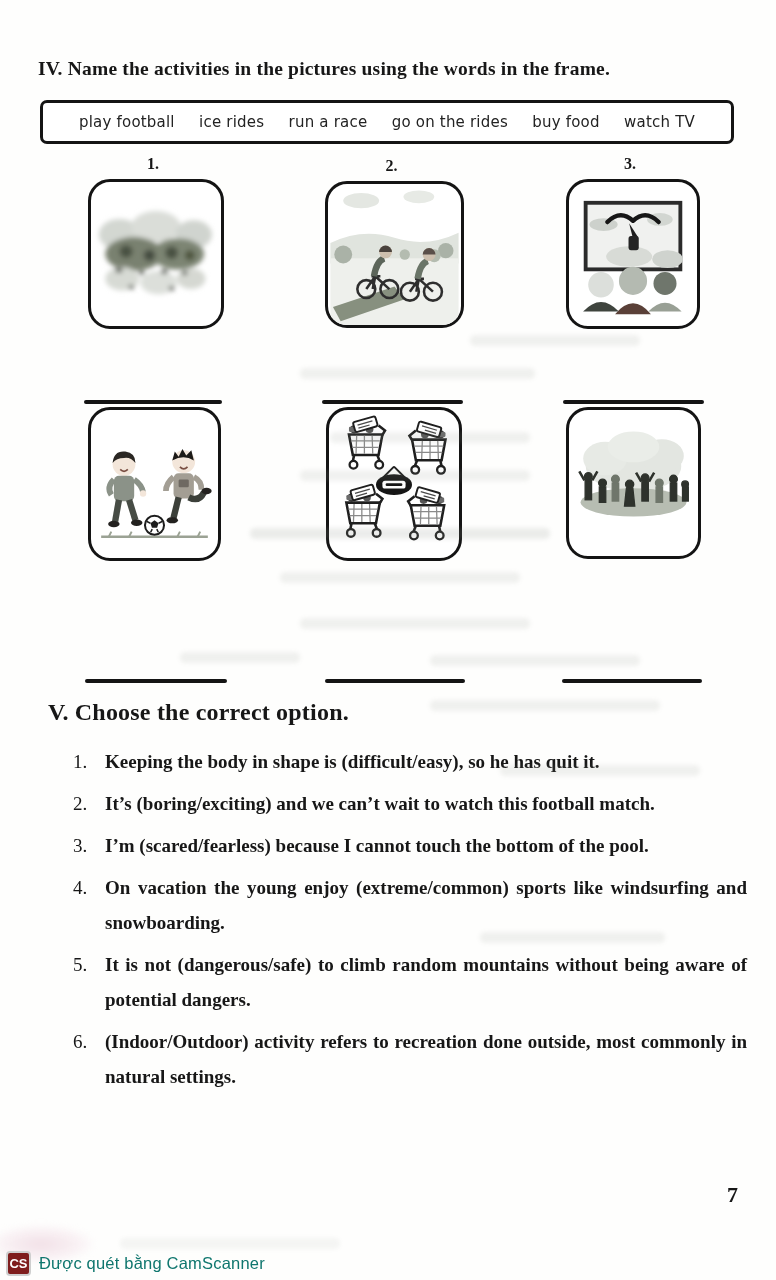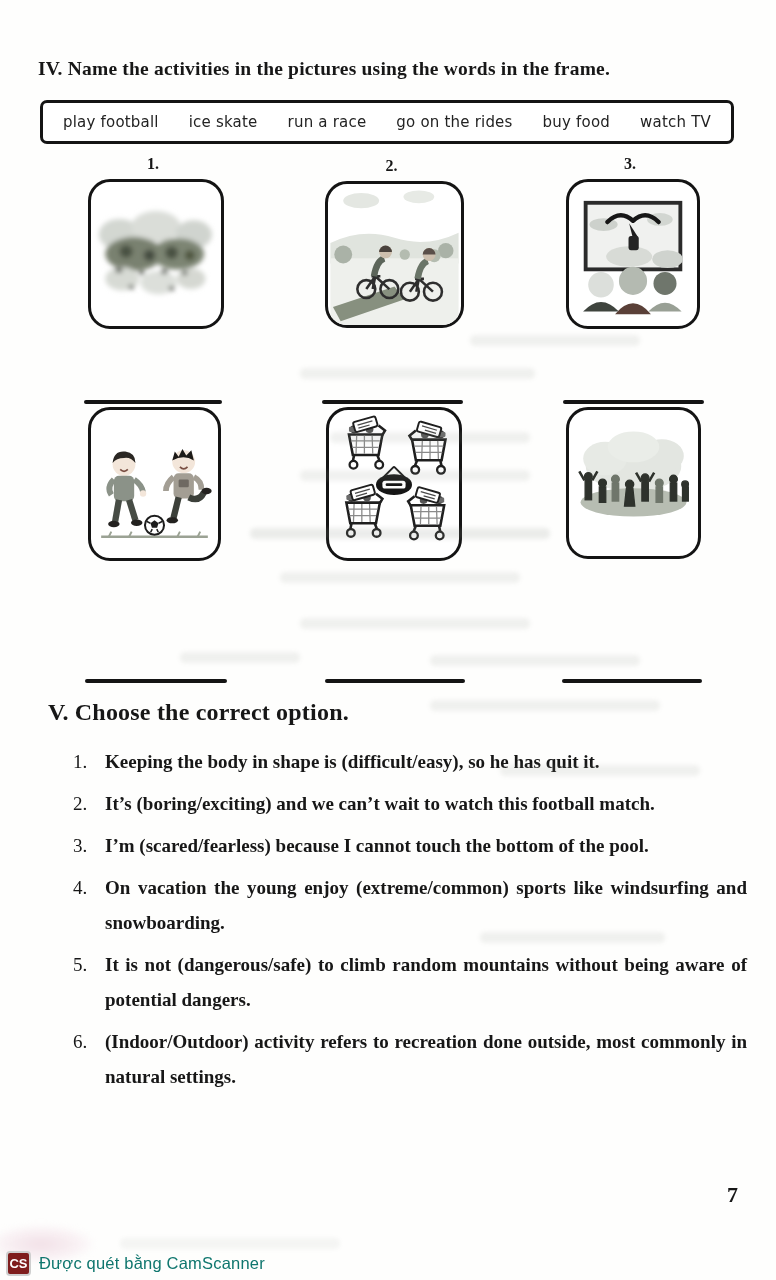--- a/index.html
+++ b/index.html
@@ -15,21 +15,21 @@
   }
   .h-v{
     position:absolute;left:40px;top:691px;margin:8px;
     font-size:24px;font-weight:bold;letter-spacing:.2px;
   }
   
   .word-frame{
     position:absolute;left:40px;top:100px;width:694px;height:44px;
     border:3px solid #141414;border-radius:7px;background:#fff;
     display:flex;align-items:center;justify-content:space-between;
-    padding:0 20px;box-sizing:border-box;
+    padding:0 36px;box-sizing:border-box;
     font-family:"DejaVu Sans", sans-serif;font-size:15px;color:#232323;
     letter-spacing:.2px;
   }
   
   .pic-num{
     position:absolute;text-align:center;
     font-size:16px;font-weight:bold;
   }
   .pic-box{
     position:absolute;background:#fff;border:3px solid #141414;
@@ -74,21 +74,21 @@
 </style>
 </head>
 <body>
 
 <div class="page">
 
   <h1 class="h-iv">IV. Name the activities in the pictures using the words in the frame.</h1>
 
   <div class="word-frame">
     <span>play football</span>
-    <span>ice skate</span>
+    <span>ice rides</span>
     <span>run a race</span>
     <span>go on the rides</span>
     <span>buy food</span>
     <span>watch TV</span>
   </div>
 
   <div class="pic-num" style="left:88px;top:155px;width:130px;">1.</div>
   <div class="pic-num" style="left:325px;top:157px;width:133px;">2.</div>
   <div class="pic-num" style="left:566px;top:155px;width:128px;">3.</div>
 

